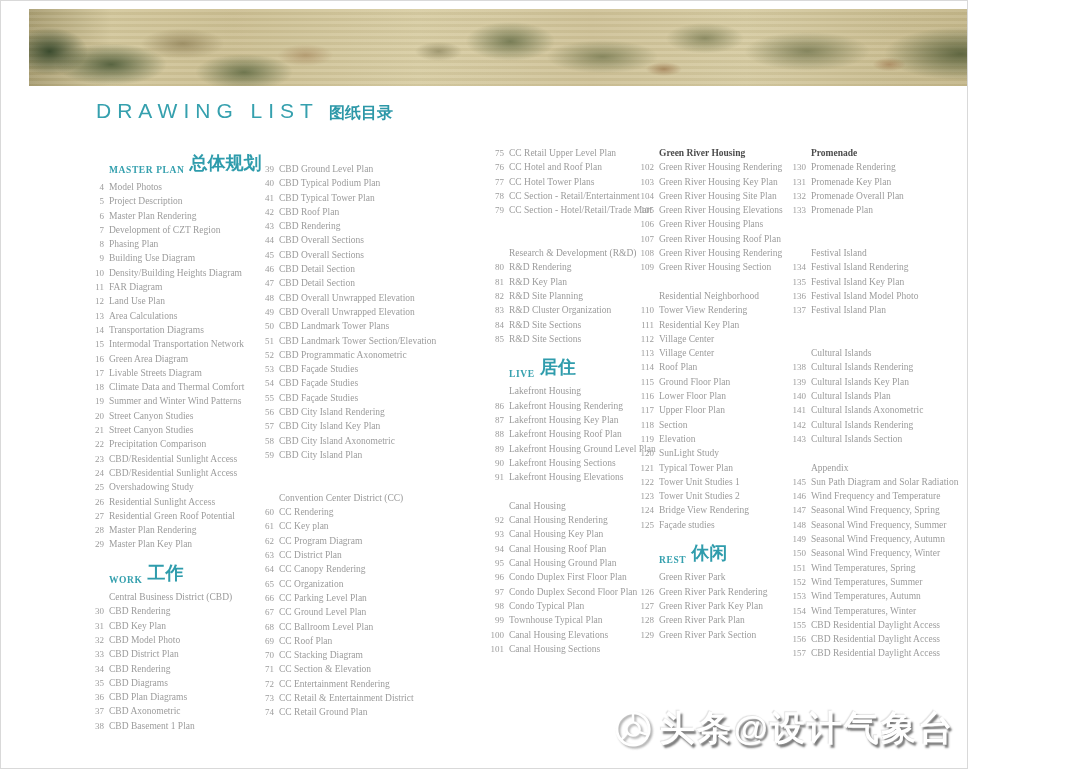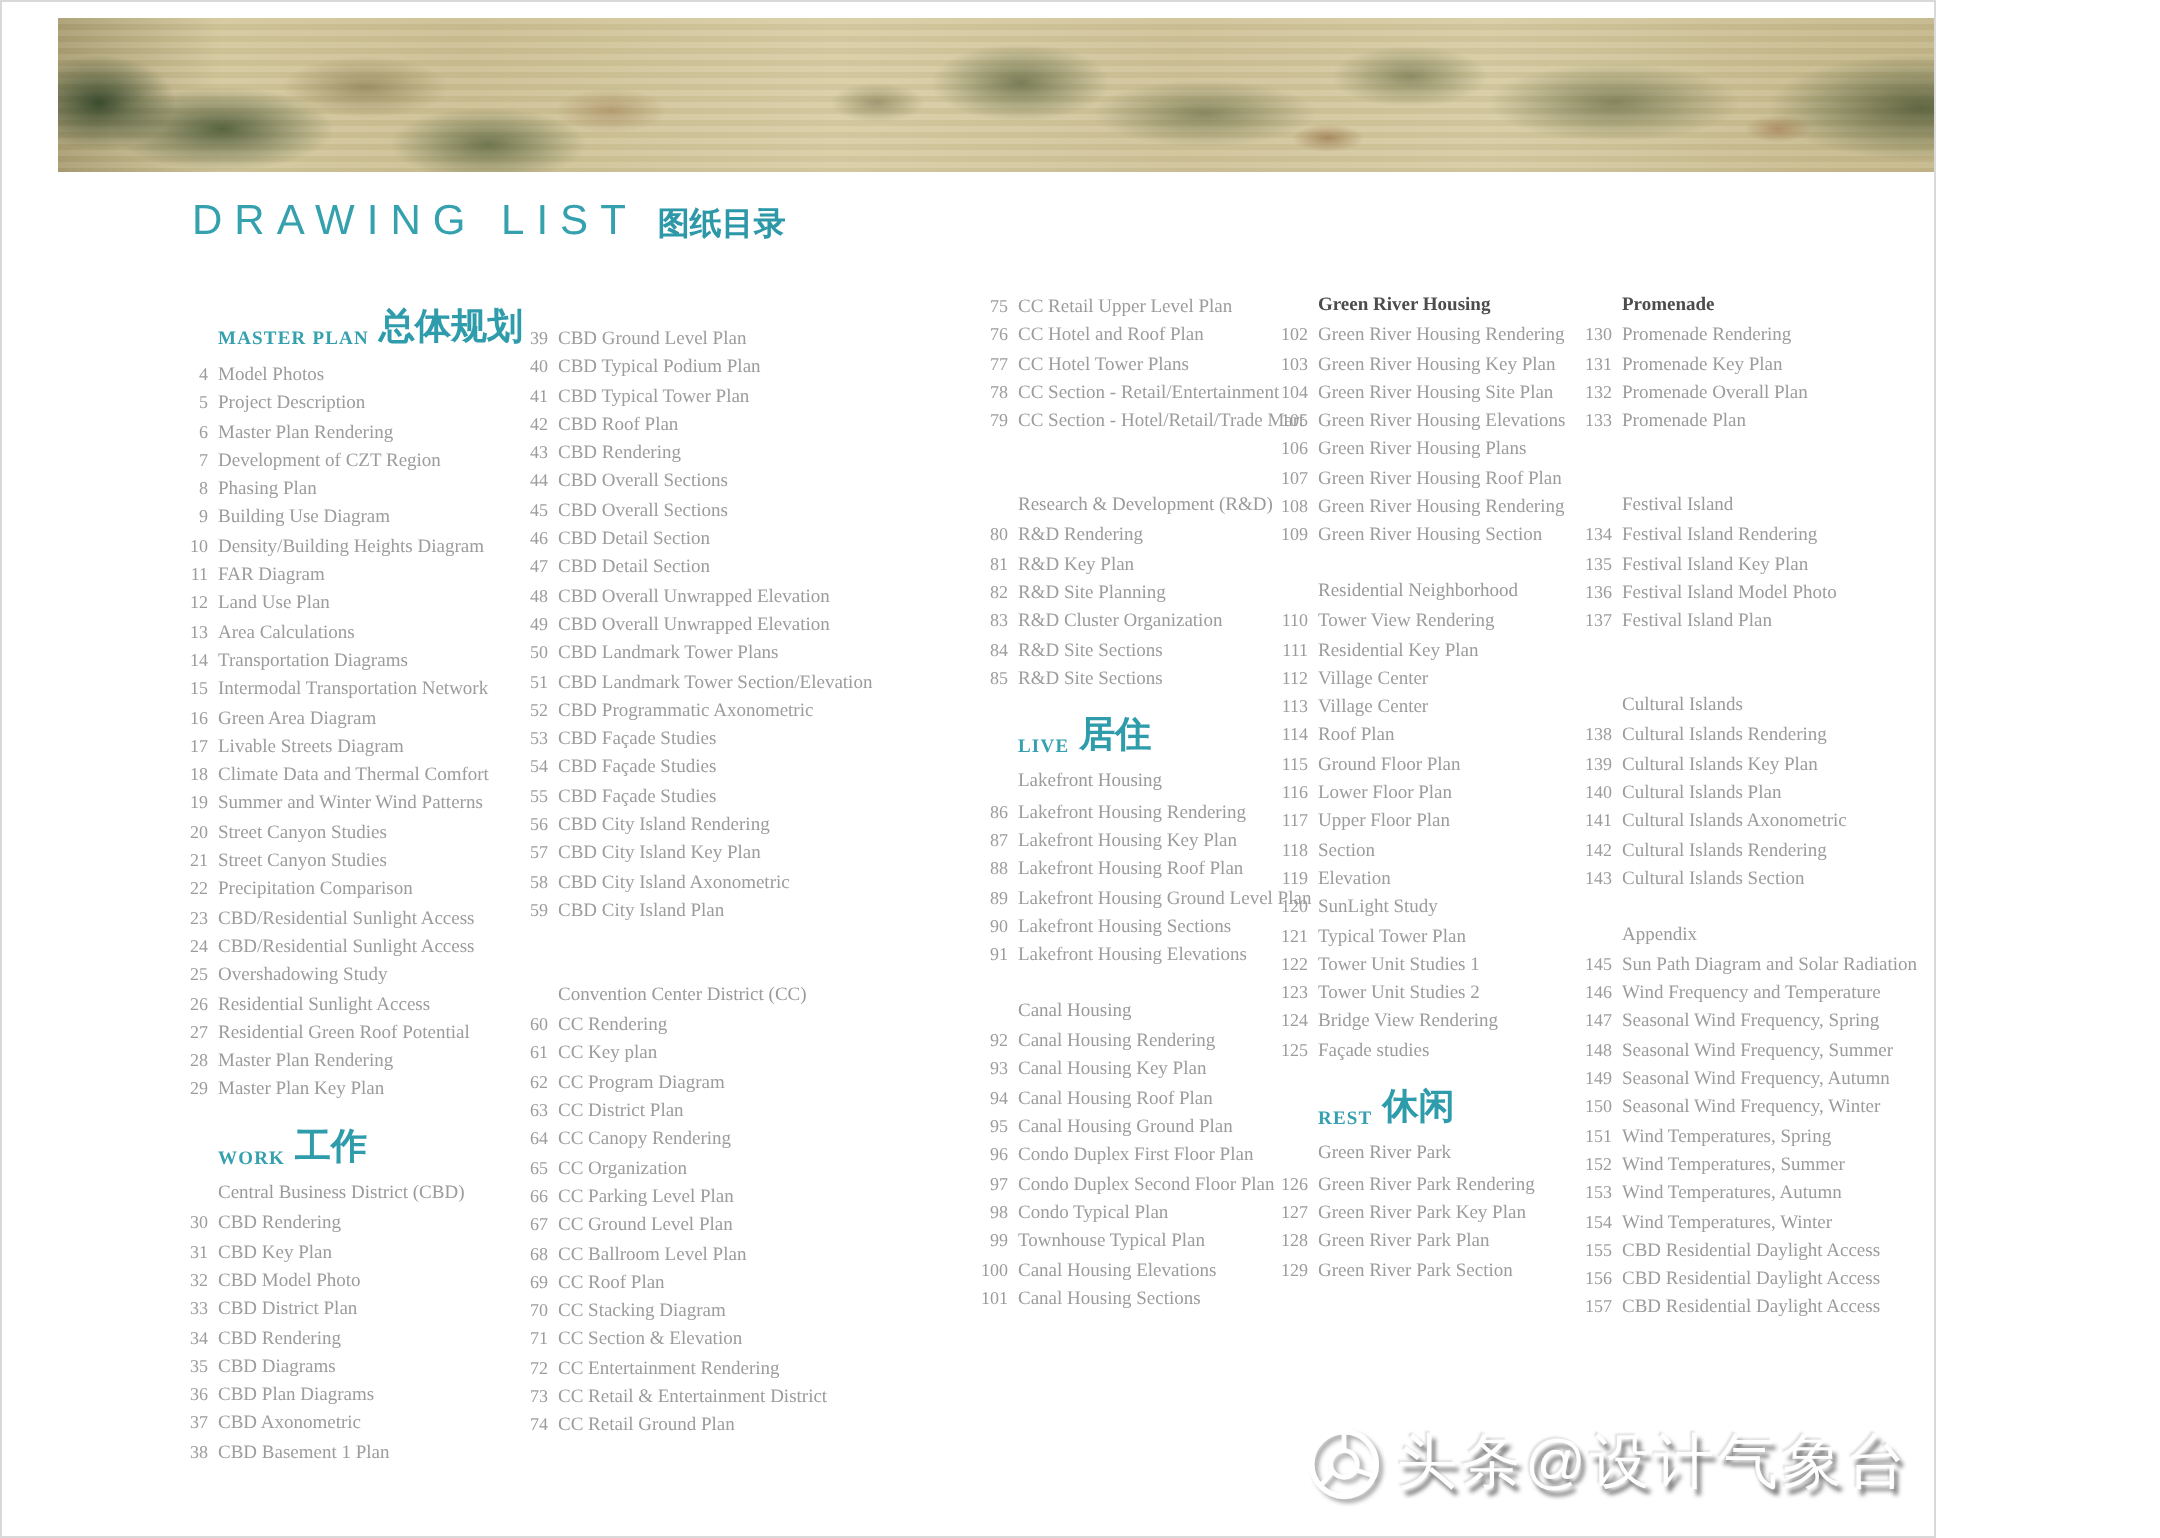--- a/index.html
+++ b/index.html
@@ -45,21 +45,21 @@
   .sub .txt{color:#9a9a9a;}
   .sub.strong .txt{color:#4c4c4c;font-weight:700;}
   .sec{height:24px;display:flex;align-items:flex-end;padding-bottom:5px;box-sizing:border-box;}
   .sp{flex:none;display:inline-block;width:22px;}
   .sec-en{font-size:9.5px;font-weight:700;letter-spacing:.6px;color:#35a0ae;
           font-family:"Liberation Serif",serif;}
   .sec-zh{font-size:18px;font-weight:700;color:#2f9cac;margin-left:5px;}
   
   .watermark{position:absolute;right:12px;bottom:16px;display:flex;align-items:center;
              font-family:"Liberation Sans",sans-serif;}
-  .wm-text{font-size:30px;font-weight:400;letter-spacing:2px;color:#ffffff;
+  .wm-text{font-size:35px;font-weight:700;letter-spacing:2px;color:#ffffff;
            text-shadow:2px 3px 2px rgba(115,115,115,.95), -1px -1px 1px rgba(190,190,190,.45);}
   .wm-ghost{position:absolute;right:58px;bottom:46px;font-size:30px;font-weight:700;
             letter-spacing:3px;color:rgba(165,165,165,.30);white-space:nowrap;}
   .wm-logo{width:38px;height:38px;margin-right:8px;opacity:.85;
            filter:drop-shadow(2px 2px 1px rgba(130,130,130,.8));}
 </style>
 </head>
 <body>
 
 <div class="page">

